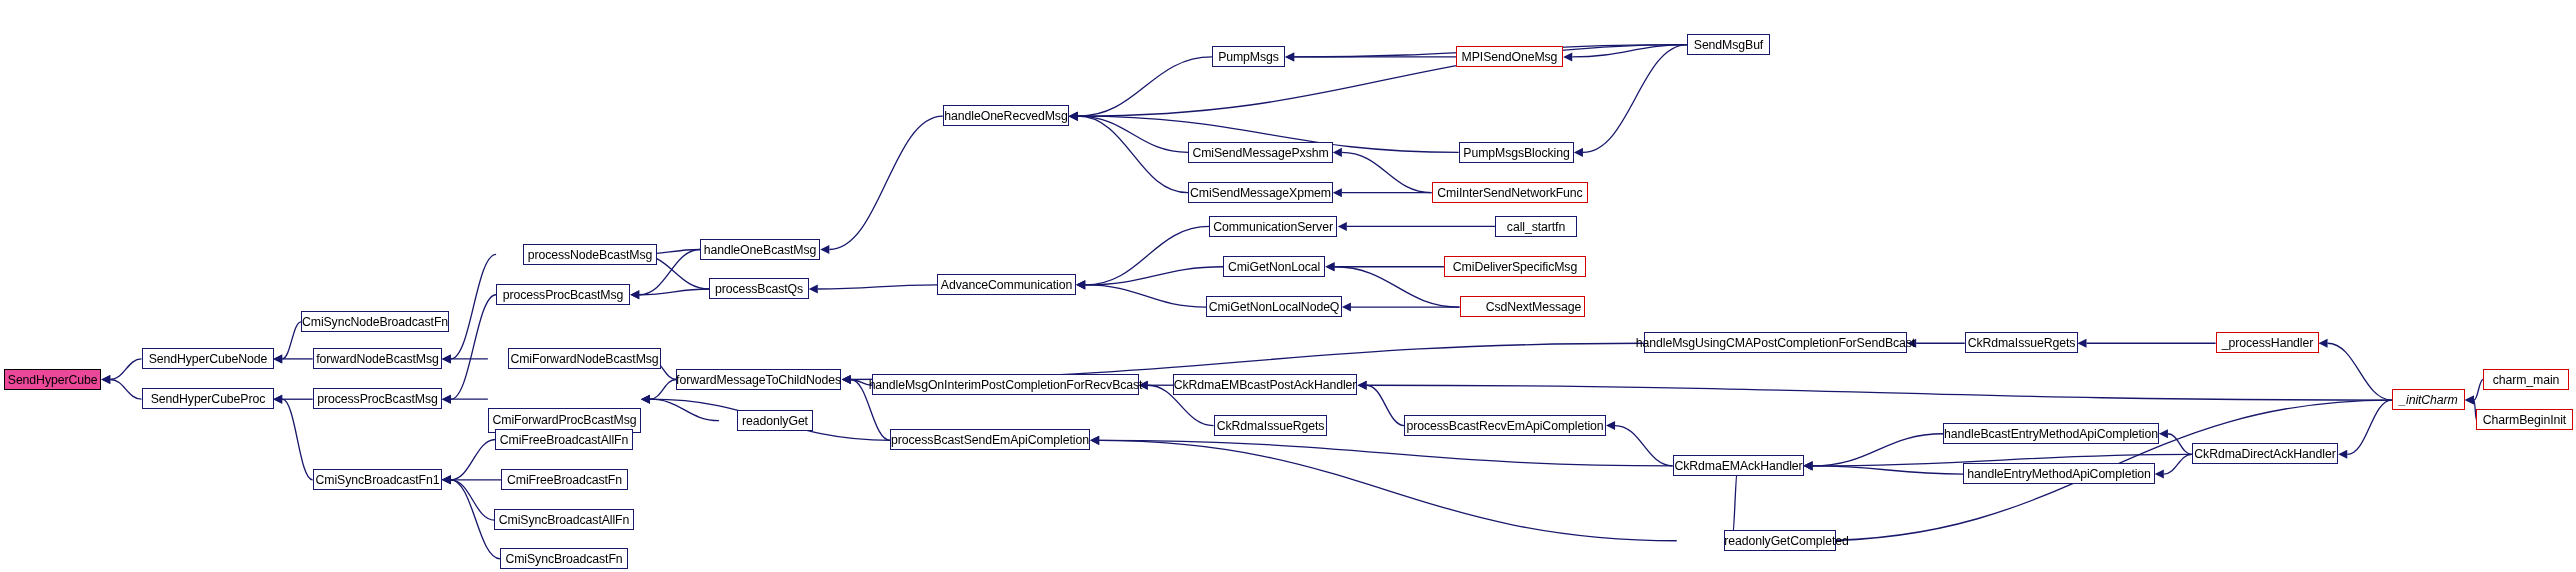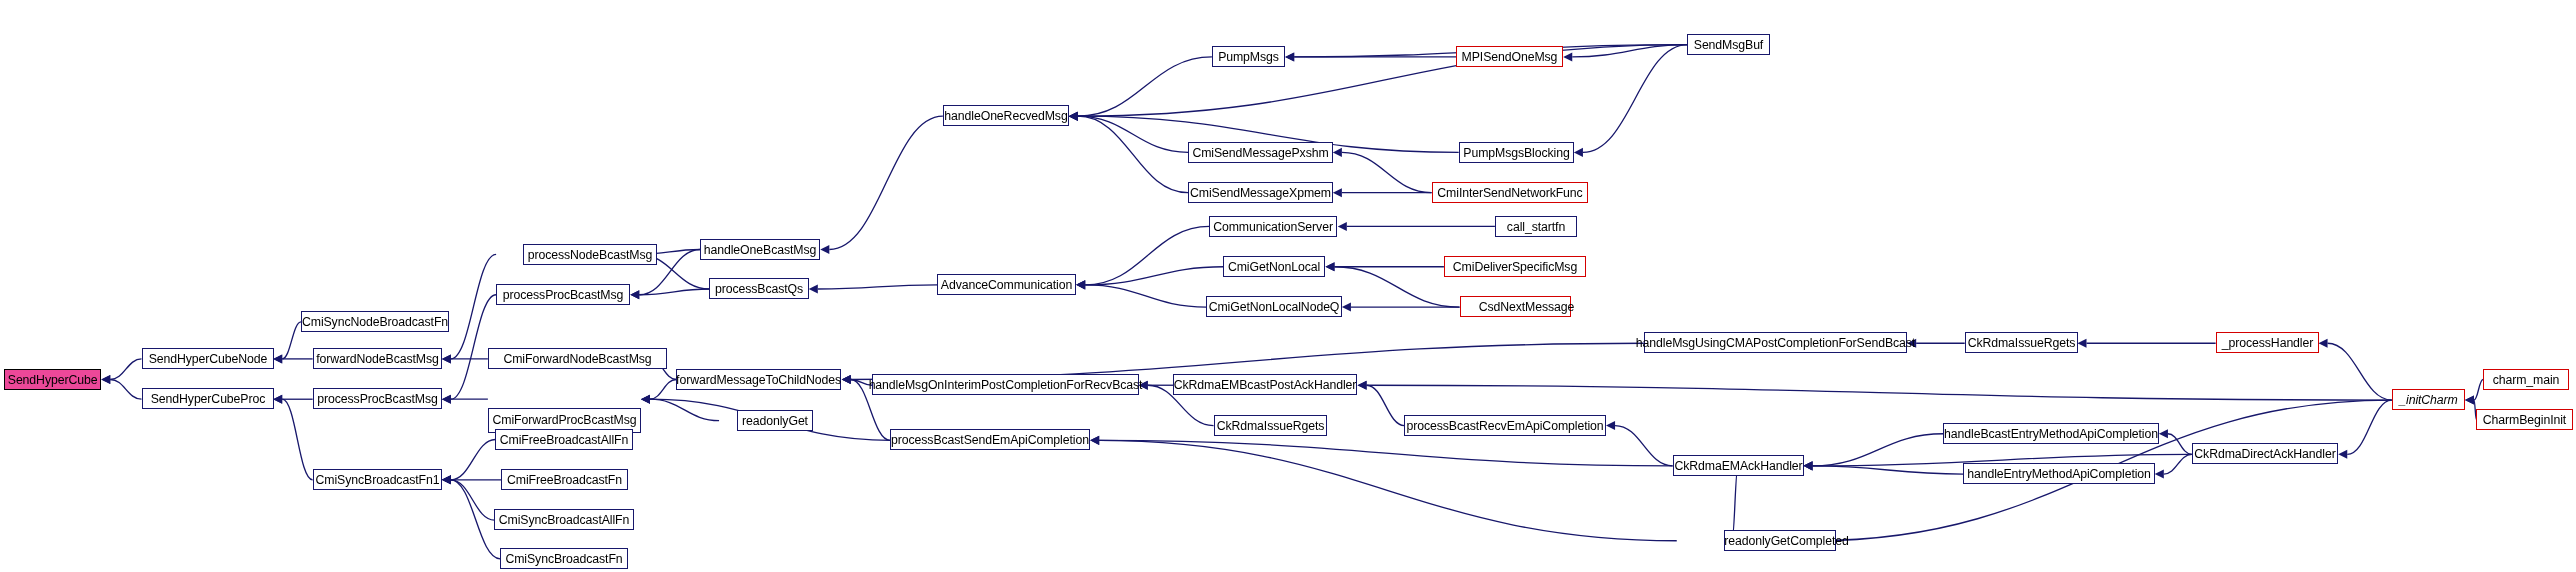--- a/index.html
+++ b/index.html
@@ -188,21 +188,21 @@
     </div>
     <div class="node" style="left: 313px; top: 348px; width: 129px; height: 21.4px;">
       <span class="lbl">forwardNodeBcastMsg</span>
     </div>
     <div class="node" style="left: 313px; top: 388px; width: 129px; height: 21.4px;">
       <span class="lbl">processProcBcastMsg</span>
     </div>
     <div class="node" style="left: 313px; top: 469px; width: 129px; height: 21.4px;">
       <span class="lbl">CmiSyncBroadcastFn1</span>
     </div>
-    <div class="node" style="left: 488px; top: 348px; width: 179px; height: 21.4px;">
+    <div class="node" style="left: 508px; top: 348px; width: 153px; height: 21.4px;">
       <span class="lbl">CmiForwardNodeBcastMsg</span>
     </div>
     <div class="node" style="left: 488px; top: 408px; width: 153px; height: 25px;">
       <span class="lbl">CmiForwardProcBcastMsg</span>
     </div>
     <div class="node" style="left: 495px; top: 429px; width: 138px; height: 21.4px;">
       <span class="lbl">CmiFreeBroadcastAllFn</span>
     </div>
     <div class="node" style="left: 501px; top: 469px; width: 127px; height: 21.4px;">
       <span class="lbl">CmiFreeBroadcastFn</span>
@@ -275,21 +275,21 @@
     </div>
     <div class="node red" style="left: 1432px; top: 182px; width: 156px; height: 21.4px;">
       <span class="lbl">CmiInterSendNetworkFunc</span>
     </div>
     <div class="node" style="left: 1495px; top: 216px; width: 82px; height: 21.4px;">
       <span class="lbl">call_startfn</span>
     </div>
     <div class="node red" style="left: 1444px; top: 256px; width: 142px; height: 21.4px;">
       <span class="lbl">CmiDeliverSpecificMsg</span>
     </div>
-    <div class="node red" style="left: 1460px; top: 296px; width: 111px; height: 21.4px; padding-left: 22px;">
+    <div class="node red" style="left: 1460px; top: 296px; width: 125px; height: 21.4px; padding-left: 22px;">
       <span class="lbl">CsdNextMessage</span>
     </div>
     <div class="node" style="left: 1404px; top: 415px; width: 202px; height: 21.4px;">
       <span class="lbl">processBcastRecvEmApiCompletion</span>
     </div>
     <div class="node" style="left: 1687px; top: 34px; width: 83px; height: 21.4px;">
       <span class="lbl">SendMsgBuf</span>
     </div>
     <div class="node" style="left: 1644px; top: 332px; width: 263px; height: 21.4px;">
       <span class="lbl">handleMsgUsingCMAPostCompletionForSendBcast</span>

